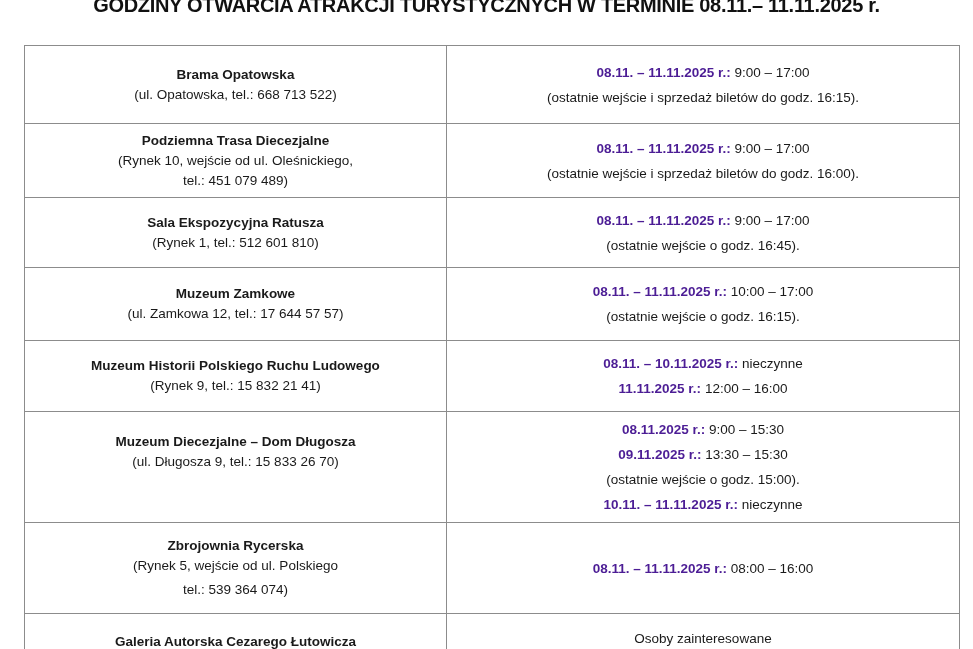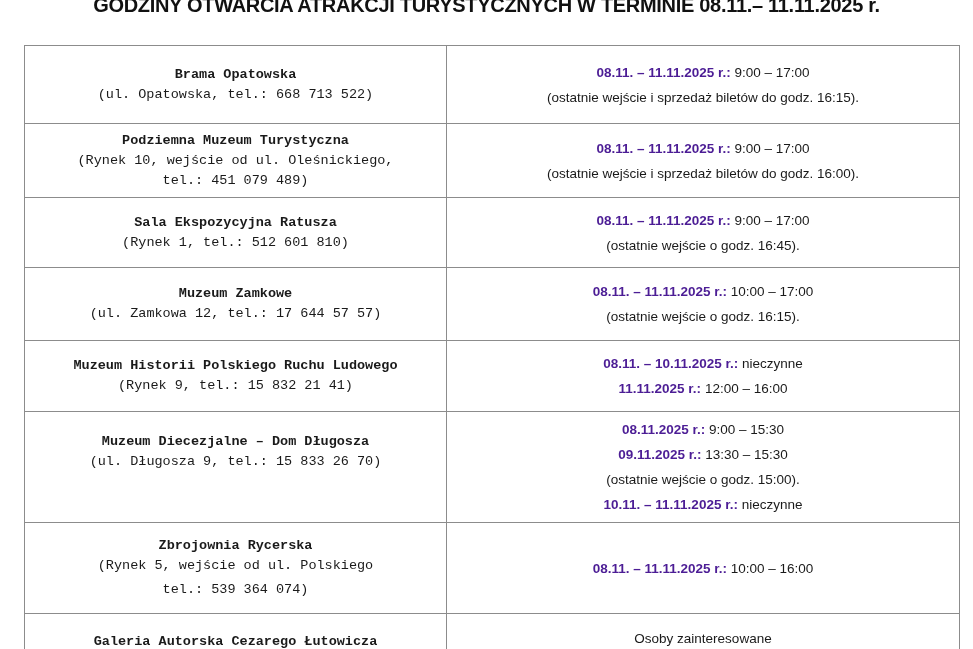--- a/index.html
+++ b/index.html
@@ -36,21 +36,21 @@
     table-layout: fixed;
   }
   .schedule td {
     border: 1.5px solid #8c8c8c;
     text-align: center;
     vertical-align: middle;
     padding: 0 6px;
     font-size: 13.5px;
     line-height: 20px;
   }
-  .schedule td.place { width: 409px; font-family: Liberation Mono, monospace; }
+  .schedule td.place { width: 409px; }
   .schedule td.hours { width: 500px; }
   .place-name { font-weight: bold; display: block; }
   .place-addr { display: block; }
   .hours-line { display: block; line-height: 25px; }
   .date { color: #4c1d95; font-weight: bold; }
   .r1 { height: 78px; }
   .r2 { height: 74px; }
   .r3 { height: 70px; }
   .r4 { height: 73px; }
   .r5 { height: 71px; }
@@ -75,21 +75,21 @@
         <span class="place-addr">(ul. Opatowska, tel.: 668 713 522)</span>
       </td>
       <td class="hours">
         <span class="hours-line"><span class="date">08.11. – 11.11.2025 r.:</span><span> 9:00 – 17:00</span></span>
         <span class="hours-line">(ostatnie wejście i sprzedaż biletów do godz. 16:15).</span>
       </td>
     </tr>
 
     <tr class="r2">
       <td class="place">
-        <span class="place-name">Podziemna Muzeum Turystyczna</span>
+        <span class="place-name">Podziemna Trasa Diecezjalne</span>
         <span class="place-addr">(Rynek 10, wejście od ul. Oleśnickiego,</span>
         <span class="place-addr">tel.: 451 079 489)</span>
       </td>
       <td class="hours">
         <span class="hours-line"><span class="date">08.11. – 11.11.2025 r.:</span><span> 9:00 – 17:00</span></span>
         <span class="hours-line">(ostatnie wejście i sprzedaż biletów do godz. 16:00).</span>
       </td>
     </tr>
 
     <tr class="r3">
@@ -138,21 +138,21 @@
       </td>
     </tr>
 
     <tr class="r7">
       <td class="place">
         <span class="place-name">Zbrojownia Rycerska</span>
         <span class="place-addr">(Rynek 5, wejście od ul. Polskiego</span>
         <span class="place-addr addr-gap">tel.: 539 364 074)</span>
       </td>
       <td class="hours">
-        <span class="hours-line"><span class="date">08.11. – 11.11.2025 r.:</span><span> 10:00 – 16:00</span></span>
+        <span class="hours-line"><span class="date">08.11. – 11.11.2025 r.:</span><span> 08:00 – 16:00</span></span>
       </td>
     </tr>
 
     <tr class="r8">
       <td class="place">
         <span class="place-name" style="margin-top:6px;">Galeria Autorska Cezarego Łutowicza</span>
       </td>
       <td class="hours">
         <span class="hours-line">Osoby zainteresowane</span>
       </td>

